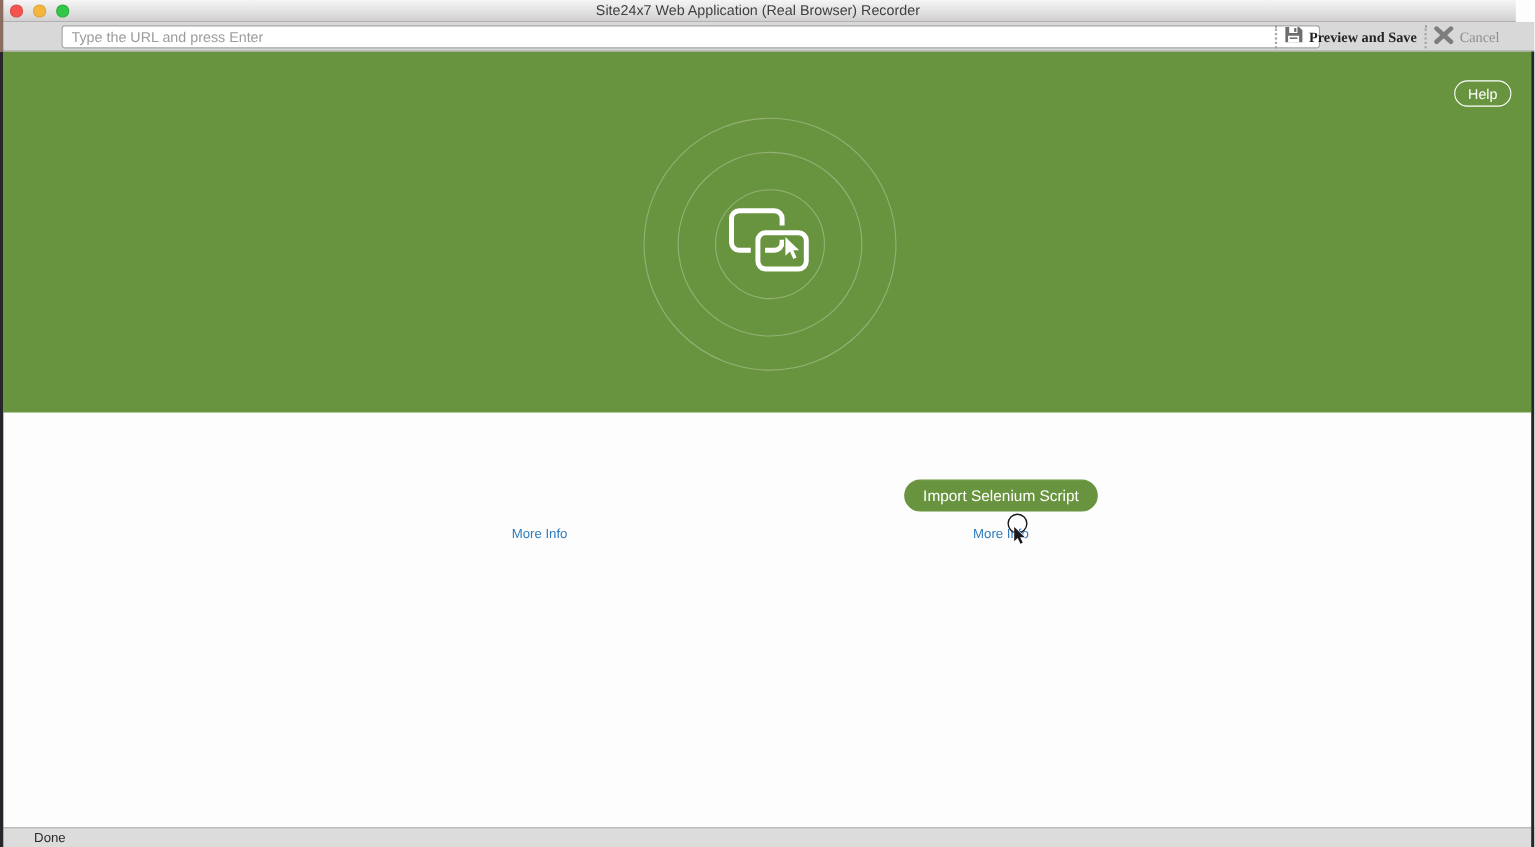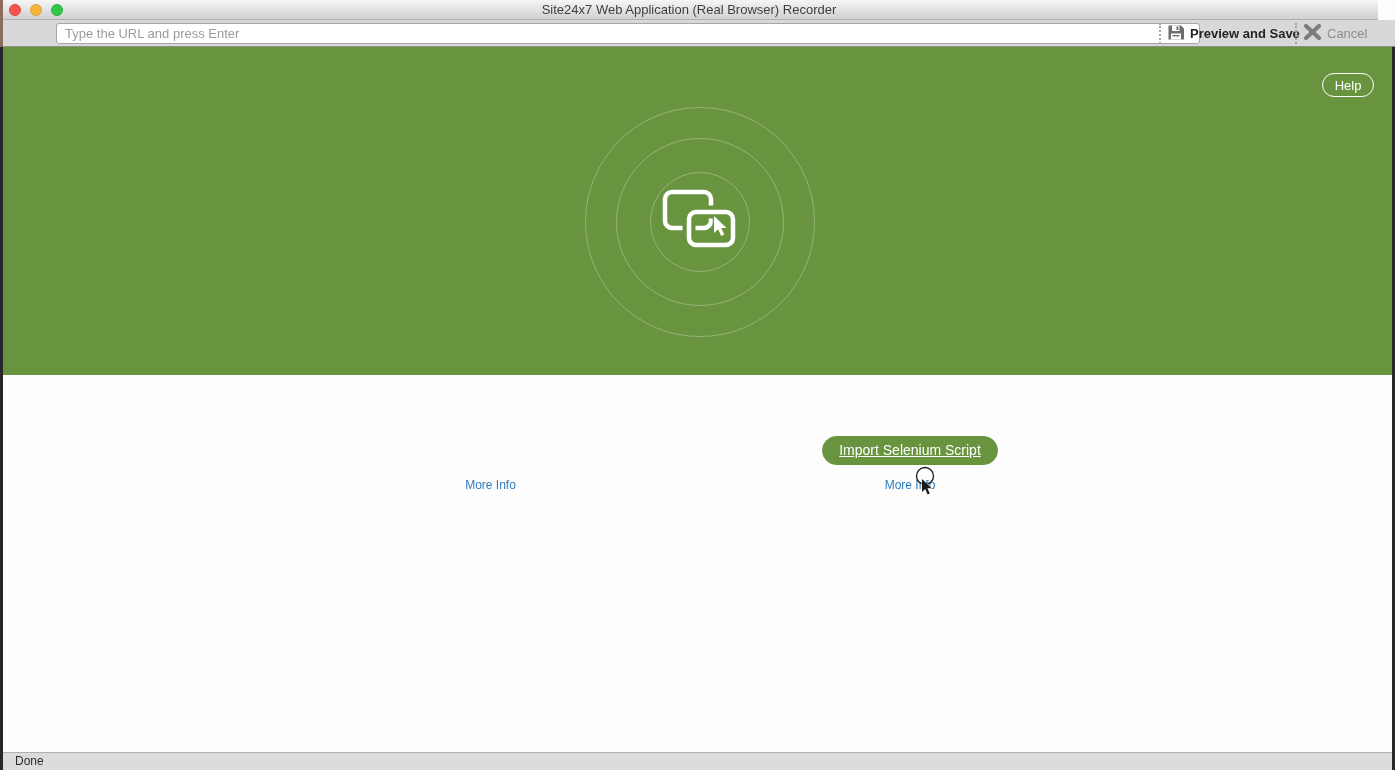--- a/index.html
+++ b/index.html
@@ -32,21 +32,21 @@
     position:absolute; left:8px; top:3px; width:1144px; height:21px;
     background:#ffffff; border:1px solid #a6a6a6; border-radius:3px;
     font-family:"Liberation Sans", sans-serif;
     font-size:13px; color:#333; padding:0 8px; outline:none;margin-left:48px;
   }
   .url-input::placeholder { color:#9b9b9b; }
   .tb-sep { position:absolute; top:3px; height:21px; width:0; border-left:2px dotted #a5a5a5; }
   .sep1 { left:1159px; } .sep2 { left:1295px; }
   .tb-btn {
     position:absolute; top:0; height:27px; display:flex; align-items:center; gap:5px;
-    cursor:default; background:none; border:none; font-family:Liberation Sans, sans-serif;
+    cursor:default; background:none; border:none; font-family:Liberation Serif, serif;
   }
   .btn-preview { left:1167px; }
   .btn-cancel  { left:1303px; }
   .btn-preview .lbl { font-size:13px; font-weight:700; color:#242424; }
   .btn-cancel  .lbl { font-size:13px; color:#8f8f8f; }
 
   
   .main-frame { position:absolute; left:3px; top:47px; width:1389px; height:723px; background:#fdfdfd; }
   .hero { position:absolute; left:0; top:0; width:100%; height:328px; background:#69943F; overflow:hidden; }
   .ring {
@@ -68,36 +68,36 @@
   .pill-btn {
     position:absolute; height:29px; border-radius:14.5px; font-size:14px;
     font-family:"Liberation Sans", sans-serif; cursor:pointer; text-align:center;
   }
   .btn-record {
     left:392px; top:389px; width:191px;
     background:#ffffff; border:1px solid #5c8836; color:#383838; line-height:27px;
   }
   .btn-import {
     left:819px; top:389px; width:176px;
-    background:#69943F; border:1px solid #69943F; color:#ffffff; line-height:27px;text-decoration:underline;
+    background:#69943F; border:1px solid #69943F; color:#ffffff; line-height:27px;
   }
   .more-info {
     position:absolute; top:431px; font-size:12px; color:#2E7CBE;
     text-decoration:none; text-align:center; display:block;
   }
   .mi-record { left:392px; width:191px; }
   .mi-import { left:819px; width:176px; }
 
   .cursor-overlay { position:absolute; left:910px; top:418px; pointer-events:none; }
 
   
   .statusbar {
     position:absolute; left:0; bottom:0; width:1392px; height:18px;
     background:#dcdcdc; border-top:1px solid #b1b1b1;
-    font-size:12px; color:#2b2b2b; line-height:17px; padding-left:12px;
+    font-size:12px; color:#2b2b2b; line-height:17px; padding-left:28px;
   }
 
   
   .edge { position:absolute; top:47px; bottom:0; width:3px; background:#27272b; z-index:5; }
   .edge-left  { left:0; }
   .edge-right { right:0; }
 </style>
 </head>
 <body>
 

